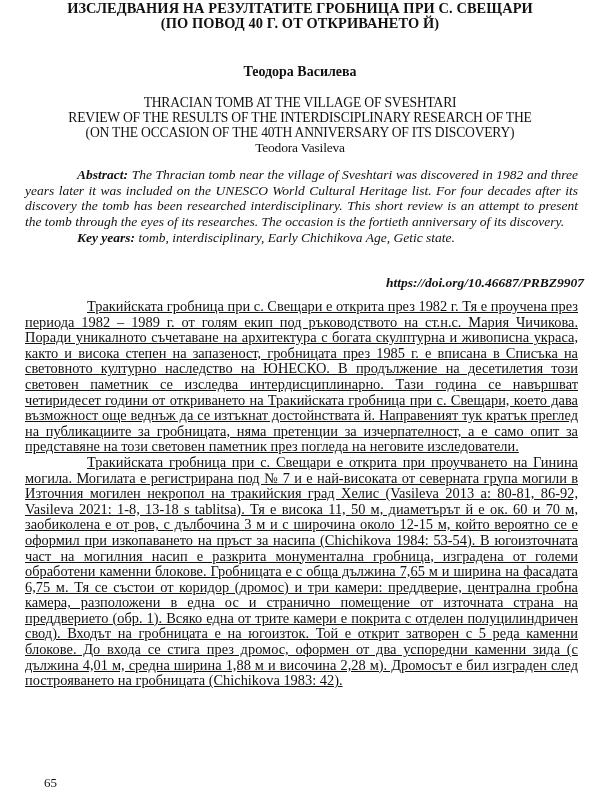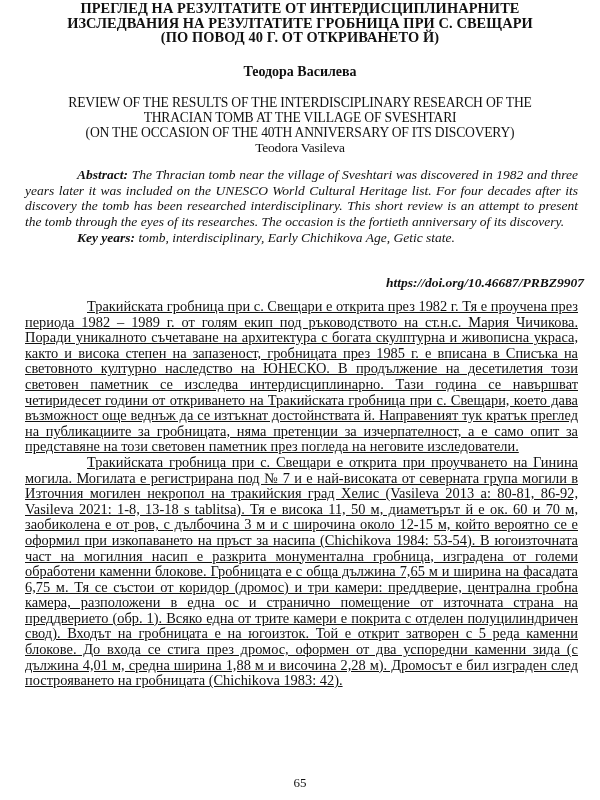--- a/index.html
+++ b/index.html
@@ -11,38 +11,37 @@
   .title-en { position: absolute; top: 95px; left: 10px; right: 10px; text-align: center; font-size: 13.6px; line-height: 15px; letter-spacing: -0.2px; }
   .title-en div { white-space: nowrap; }
   .author-en { font-size: 13.5px; }
   .abstract { position: absolute; top: 167px; left: 25px; right: 22px; font-style: italic; font-size: 13.5px; line-height: 15.7px; text-align: justify; }
   .abstract .label { font-weight: bold; }
   .abstract p { margin: 0; text-indent: 52px; }
   .keywords { margin: 0; padding-left: 52px; }
   .doi { text-align: right; font-weight: bold; margin-right: -6px; margin-top: 29px; }
   .body { position: absolute; top: 299px; left: 25px; right: 22px; font-size: 14.4px; line-height: 15.6px; text-align: justify; text-decoration: underline; }
   .body p { margin: 0; text-indent: 62px; }
-  .page-number { position: absolute; top: 775px; left: 0; right: 0; text-align: center; font-size: 13px; }
+  .page-number { position: absolute; top: 775px; left: 0; right: 0; font-size: 13px; padding-left: 44px; }
 </style>
 </head>
 <body>
 
 <div class="page">
 
   <div class="title-bg">
-    <div>ПРЕГЛЕД НА РЕЗУЛТАТИТЕ ОТ ИНТЕРДИСЦИПЛИНАРНИТЕ</div>
     <div>ИЗСЛЕДВАНИЯ НА РЕЗУЛТАТИТЕ ГРОБНИЦА ПРИ С. СВЕЩАРИ</div>
     <div>(ПО ПОВОД 40 Г. ОТ ОТКРИВАНЕТО Й)</div>
   </div>
 
   <div class="author-bg">Теодора Василева</div>
 
   <div class="title-en">
+    <div>THRACIAN TOMB AT THE VILLAGE OF SVESHTARI</div>
     <div>REVIEW OF THE RESULTS OF THE INTERDISCIPLINARY RESEARCH OF THE</div>
-    <div>THRACIAN TOMB AT THE VILLAGE OF SVESHTARI</div>
     <div>(ON THE OCCASION OF THE 40TH ANNIVERSARY OF ITS DISCOVERY)</div>
     <div class="author-en">Teodora Vasileva</div>
   </div>
 
   <div class="abstract">
     <p><span class="label">Abstract:</span><span> The Thracian tomb near the village of Sveshtari was discovered in 1982 and three years later it was included on the UNESCO World Cultural Heritage list. For four decades after its discovery the tomb has been researched interdisciplinary.  This short review is an attempt to present the tomb through the eyes of its researches. The occasion is the fortieth anniversary of its discovery.</span></p>
     <p class="keywords" style="text-indent:0"><span class="label">Key years:</span><span> tomb, interdisciplinary, Early Chichikova Age, Getic state.</span></p>
     <div class="doi">https://doi.org/10.46687/PRBZ9907</div>
   </div>
 

